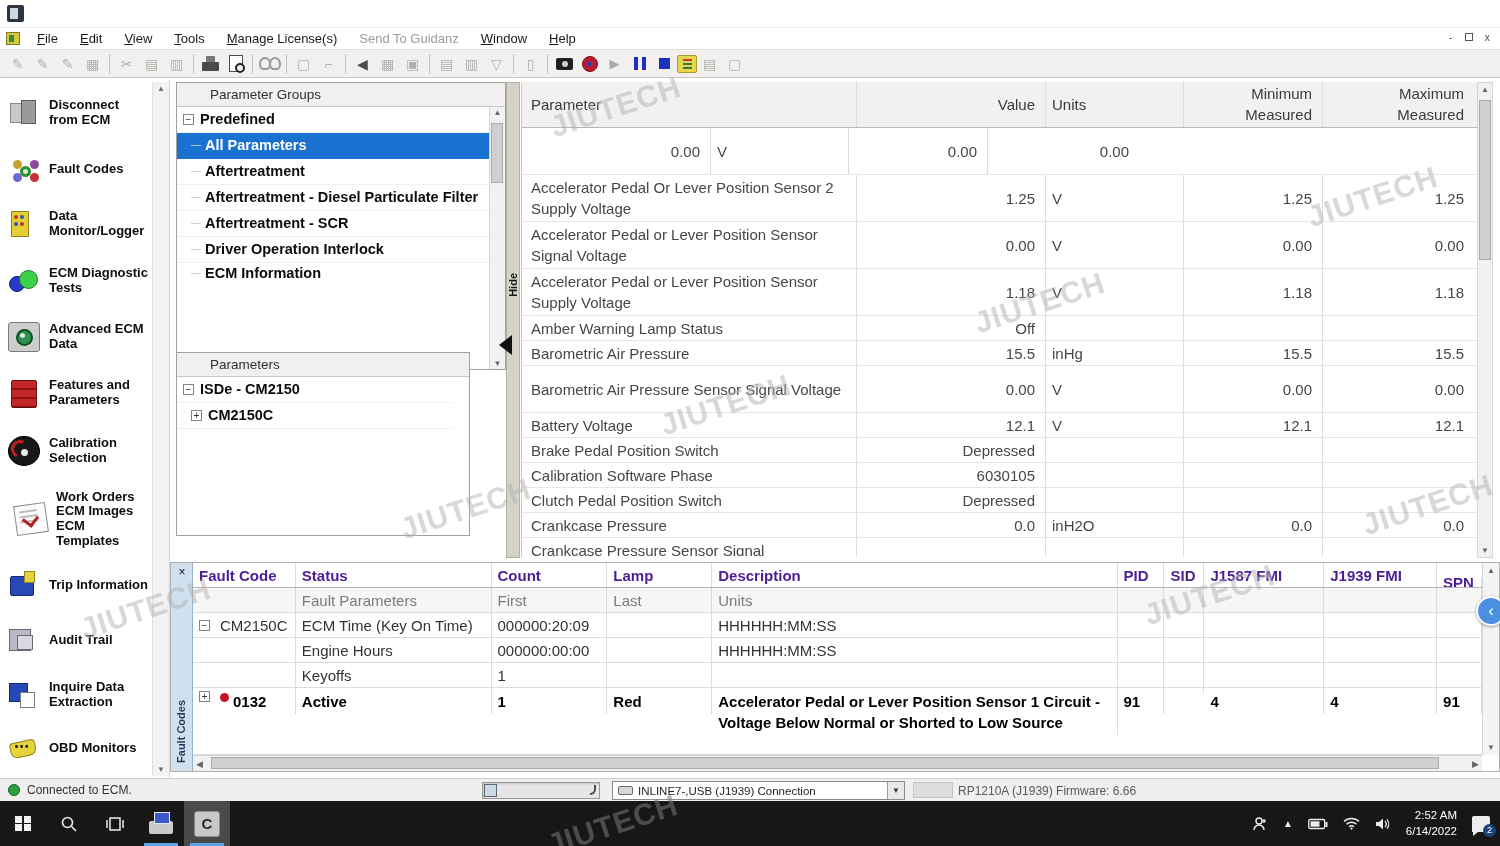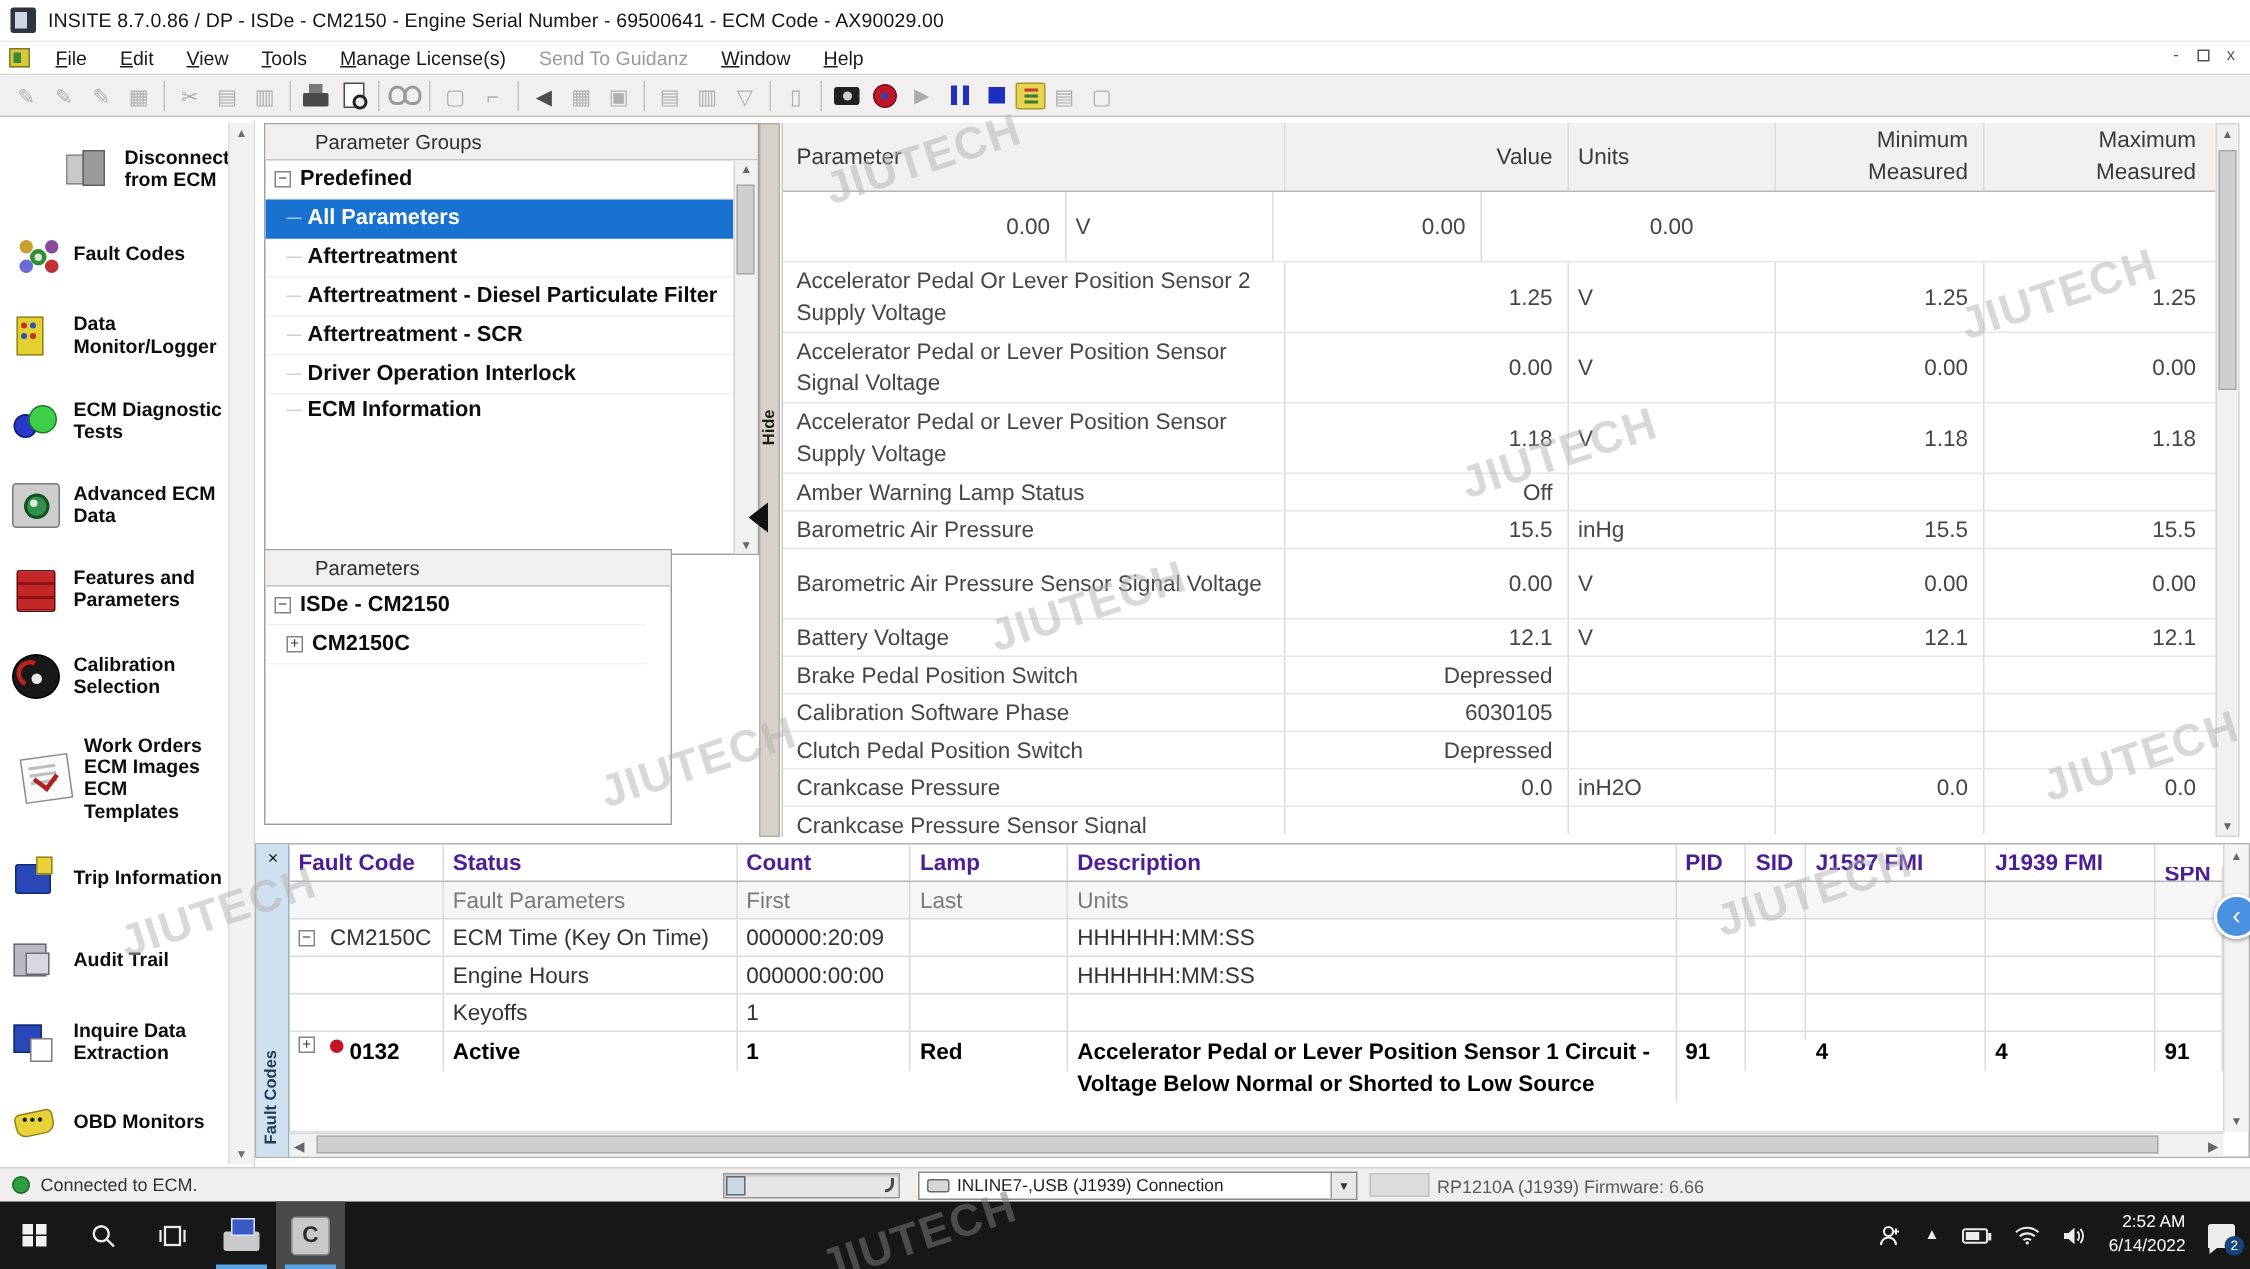--- a/index.html
+++ b/index.html
@@ -78,21 +78,21 @@
   .ic-audit::before{content:"";position:absolute;left:1px;top:4px;width:20px;height:20px;background:#b9b9c6;border:1px solid #6a6a7a}
   .ic-audit::after{content:"";position:absolute;left:9px;top:10px;width:14px;height:13px;background:#d8d8e2;border:1px solid #6a6a7a}
   .ic-inquire::before{content:"";position:absolute;left:1px;top:3px;width:17px;height:17px;background:#2848b8;border:1px solid #142a70}
   .ic-inquire::after{content:"";position:absolute;left:12px;top:12px;width:13px;height:14px;background:#fdfdfd;border:1px solid #7a7a7a}
   .ic-obd::before{content:"";position:absolute;left:2px;top:8px;width:24px;height:14px;background:#e8d23a;border:1px solid #8f7f18;border-radius:4px 4px 7px 7px;transform:rotate(-12deg)}
   .ic-obd::after{content:"";position:absolute;left:7px;top:12px;width:3px;height:3px;border-radius:50%;background:#202020;box-shadow:5px 1px 0 #202020,10px 2px 0 #202020;transform:rotate(-12deg)}
 
   
   .panel{position:absolute;border:1px solid #a0a0a0;background:#fff}
   .pg-panel{left:176px;top:82px;width:330px;height:288px}
-  .params-panel{left:176px;top:366px;width:272px;height:184px}
+  .params-panel{left:176px;top:352px;width:294px;height:184px}
   .panel-header{height:24px;background:#f1f0ee;border-bottom:1px solid #c6c6c6;font-size:13.5px;color:#2f2f2f;display:flex;align-items:center;padding-left:33px}
   .tree{position:absolute;left:0;top:24px;right:16px;bottom:0;overflow:hidden}
   .tree-row{display:flex;align-items:center;font-size:14.5px;font-weight:700;color:#0c0c0c;border-bottom:1px solid #f1f1f1;padding:2px 4px 2px 6px;line-height:1.45;cursor:pointer}
   .tree-row .lbl{flex:1}
   .tree-row.lvl1{padding-left:14px}
   .tree-row.selected{background:#1a72d0;border-bottom-color:#1a72d0}
   .tree-row.selected .lbl{color:#fff}
   .tree-row.clipped{overflow:hidden;border-bottom:none}
   .expander{width:11px;height:11px;flex:none;border:1px solid #848484;background:#fff;font-size:10px;line-height:9px;text-align:center;color:#333;margin-right:6px;font-weight:400}
   .t-dash{width:10px;flex:none;border-top:1px solid #cfcfcf;margin-right:4px}
@@ -180,21 +180,20 @@
 
   
   .wm{position:absolute;font-size:30px;font-weight:700;letter-spacing:1px;color:rgba(178,178,178,.5);transform:rotate(-18deg);pointer-events:none;z-index:9}
   .wm.dark{color:rgba(120,120,120,.55)}
 </style>
 </head>
 <body>
 
 <div class="titlebar">
   <div class="app-logo"></div>
-  <span class="title-text">INSITE 8.7.0.86  / DP - ISDe - CM2150 - Engine Serial Number - 69500641 - ECM Code - AX90029.00</span>
 </div>
 <div class="win-tab">
   <span>–</span>
   <span>∨</span>
 </div>
 <div class="win-controls">
   <div class="win-ctl">–</div>
   <div class="win-ctl">
       <span class="restore-box"></span>
     </div>
@@ -253,21 +252,21 @@
     <div class="tbi play">▶</div>
     <div class="tbi pause"></div>
     <div class="tbi stop"></div>
     <div class="tbi transfer"></div>
     <div class="tbi gray">▤</div>
     <div class="tbi gray">▢</div>
   </div>
 
 <div class="sidebar">
   <div class="side-items" id="side-items">
-      <div class="side-item" style="height: 58px; margin-left: 34px;">
+      <div class="side-item" style="height: 58px;">
         <div class="side-ic ic-disconnect"></div>
         <div class="side-label">Disconnect from ECM</div>
       </div>
       <div class="side-item" style="height: 54px;">
         <div class="side-ic ic-fault"></div>
         <div class="side-label">Fault Codes</div>
       </div>
       <div class="side-item" style="height: 56px;">
         <div class="side-ic ic-data"></div>
         <div class="side-label">Data Monitor/Logger</div>

